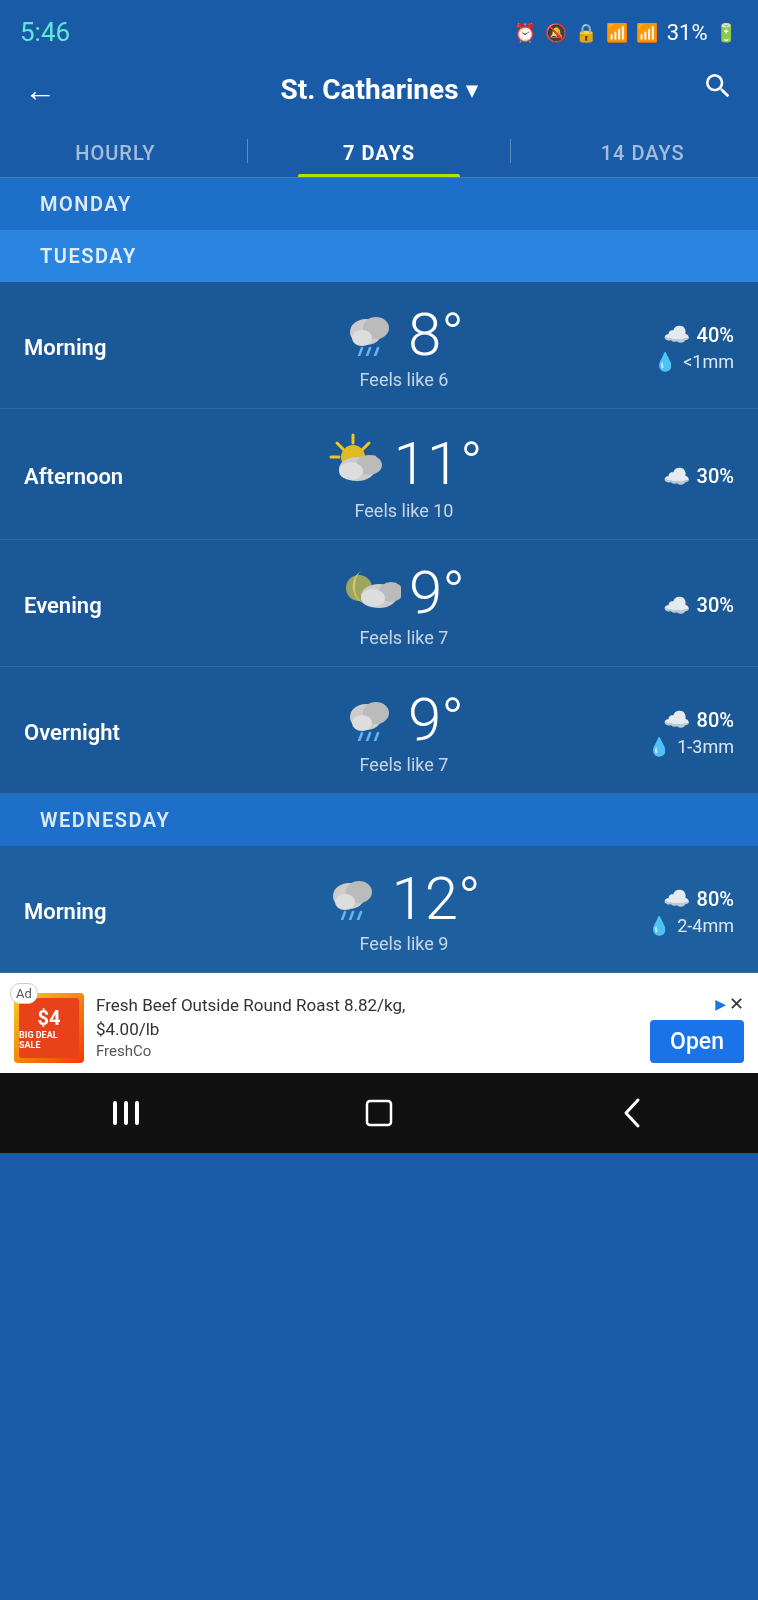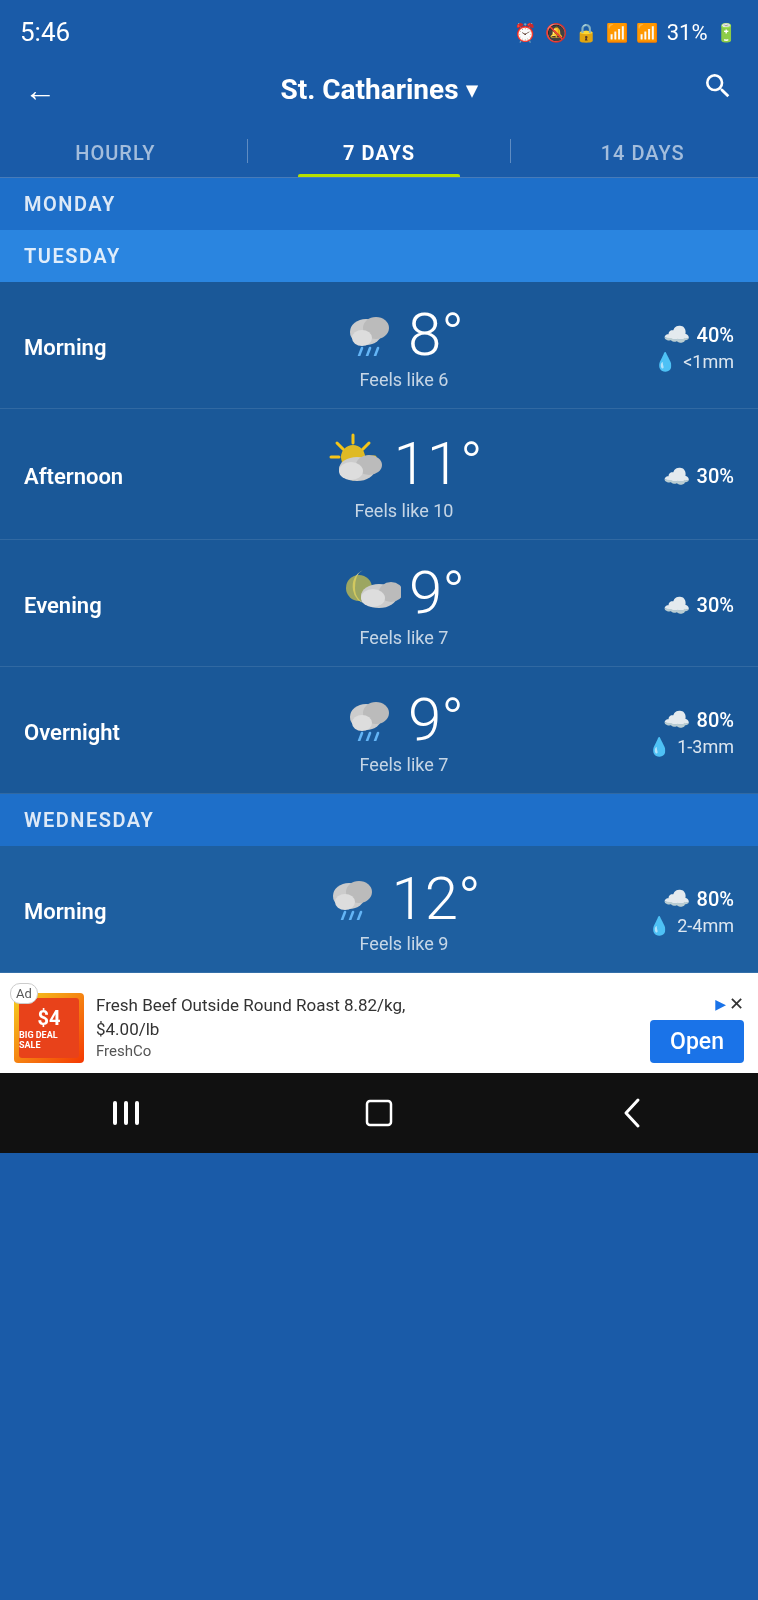--- a/index.html
+++ b/index.html
@@ -18,21 +18,21 @@
       background: #1a5ba8;
       display: flex;
       justify-content: space-between;
       align-items: center;
       padding: 12px 20px 8px 20px;
       height: 60px;
     }
     .status-time {
       font-size: 26px;
       font-weight: 400;
-      color: #ffffff;
+      color: #5eead4;
     }
     .status-icons {
       display: flex;
       align-items: center;
       gap: 8px;
       font-size: 18px;
     }
     .battery-text {
       font-size: 22px;
     }
@@ -99,21 +99,21 @@
     }
     .tab-divider {
       width: 1px;
       height: 24px;
       background: rgba(255,255,255,0.3);
     }
 
     
     .day-header {
       background: #1e6fc9;
-      padding: 14px 24px;
+      padding: 14px 40px;
       font-size: 20px;
       font-weight: 600;
       color: rgba(255,255,255,0.85);
       letter-spacing: 1.5px;
     }
     .day-header.selected {
       background: #2a85e0;
     }
 
     

